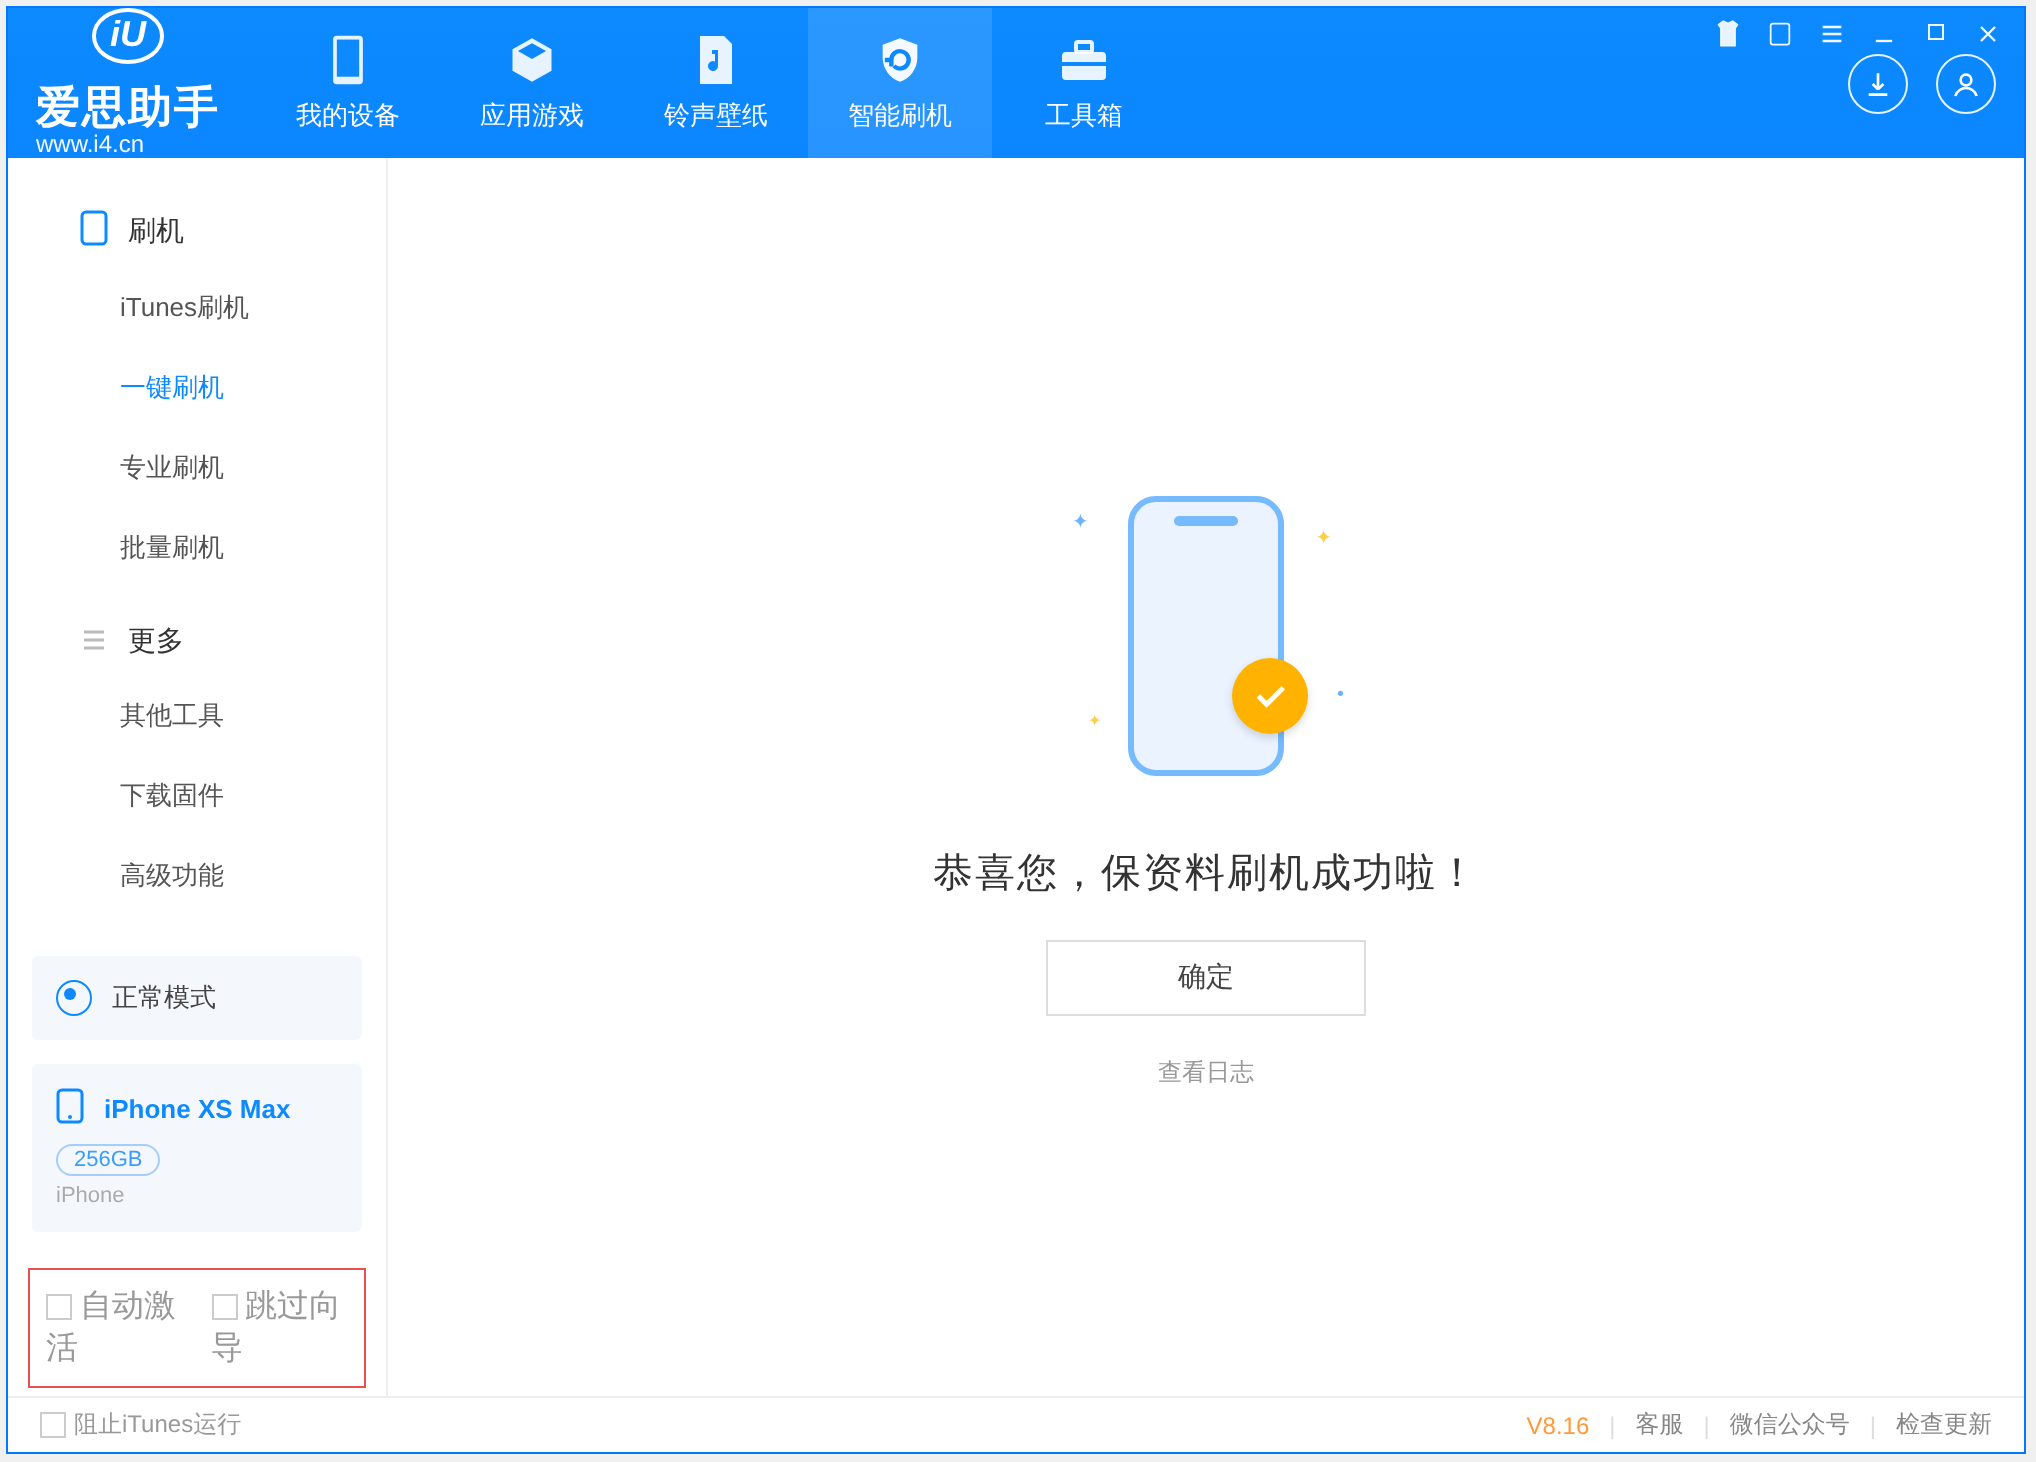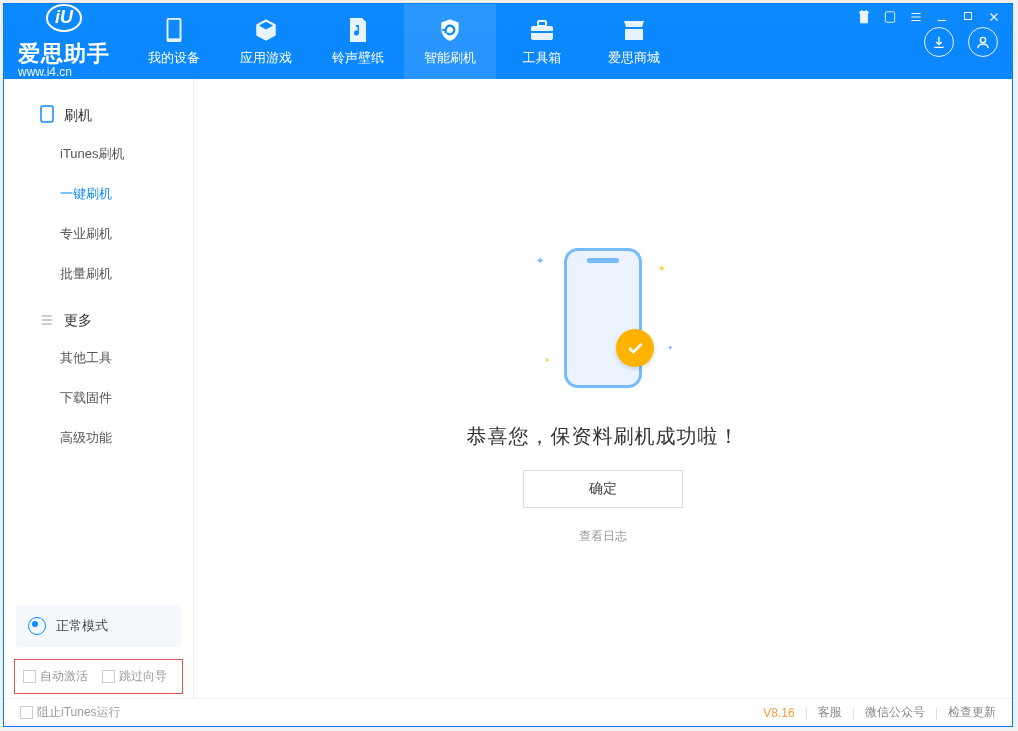--- a/index.html
+++ b/index.html
@@ -142,21 +142,21 @@
 .storage-pill {
   display:inline-block; border:1px solid #a5cdfb; color:#3a9cff;
   border-radius:10px; font-size:11px; padding:1px 8px;
 }
 .device-card .dev-type { color:#aaa; font-size:11px; margin-top:4px; }
 .bottom-options {
   border: 1.5px solid #e65252;
   margin: 6px 10px 4px 10px;
   padding: 8px 8px;
   display:flex; align-items:center; gap:14px;
-  font-size:12px; color:#999;
+  font-size:16px; color:#999;
 }
 .chk {
   width:13px; height:13px; border:1px solid #ccc; display:inline-block;
   vertical-align:middle; margin-right:4px;
 }
 .main {
   flex: 1;
   position: relative;
   display:flex; flex-direction:column;
   align-items:center; justify-content:center;
@@ -294,28 +294,20 @@
       <div class="nav-tab">
         <span class="tab-icon">
           <svg width="26" height="24" viewBox="0 0 26 24">
               <rect x="2" y="8" width="22" height="14" rx="2" fill="rgba(255,255,255,0.9)"></rect>
               <rect x="9" y="3" width="8" height="5" rx="1" fill="none" stroke="rgba(255,255,255,0.9)" stroke-width="2"></rect>
               <rect x="2" y="13" width="22" height="2" fill="#0d8aff"></rect>
             </svg>
         </span>
         <span>工具箱</span>
       </div>
-      <div class="nav-tab">
-        <span class="tab-icon">
-          <svg width="26" height="24" viewBox="0 0 26 24">
-              <path fill="rgba(255,255,255,0.9)" d="M3 3h20l-2 6H5L3 3zm1 8h18v11H4V11z"></path>
-            </svg>
-        </span>
-        <span>爱思商城</span>
-      </div>
     </div>
 
     <div class="header-right">
       <span class="circle-btn">
         <svg width="16" height="16" viewBox="0 0 24 24">
             <path fill="none" stroke="#fff" stroke-width="2" d="M12 4v12m0 0-4-4m4 4 4-4M5 20h14"></path>
           </svg>
       </span>
       <span class="circle-btn">
         <svg width="16" height="16" viewBox="0 0 24 24">
@@ -353,20 +345,35 @@
       <div class="side-item">下载固件</div>
       <div class="side-item">高级功能</div>
 
       <div class="sidebar-spacer"></div>
 
       <div class="side-card">
         <span class="two-circle"></span>
         <span>正常模式</span>
       </div>
 
+      <div class="device-card">
+        <div class="dev-row">
+          <span>
+            <svg width="14" height="18" viewBox="0 0 14 18">
+                <rect x="1" y="1" width="12" height="16" rx="2" fill="none" stroke="#0d8aff" stroke-width="1.5"></rect>
+                <circle cx="7" cy="14.5" r="1" fill="#0d8aff"></circle>
+              </svg>
+          </span>
+          <span>iPhone XS Max</span>
+        </div>
+        <div class="dev-sub">
+          <span class="storage-pill">256GB</span>
+        </div>
+        <div class="dev-type">iPhone</div>
+      </div>
 
       <div class="bottom-options">
         <label>
           <span class="chk"></span><span>自动激活</span>
         </label>
         <label>
           <span class="chk"></span><span>跳过向导</span>
         </label>
       </div>
     </div>

